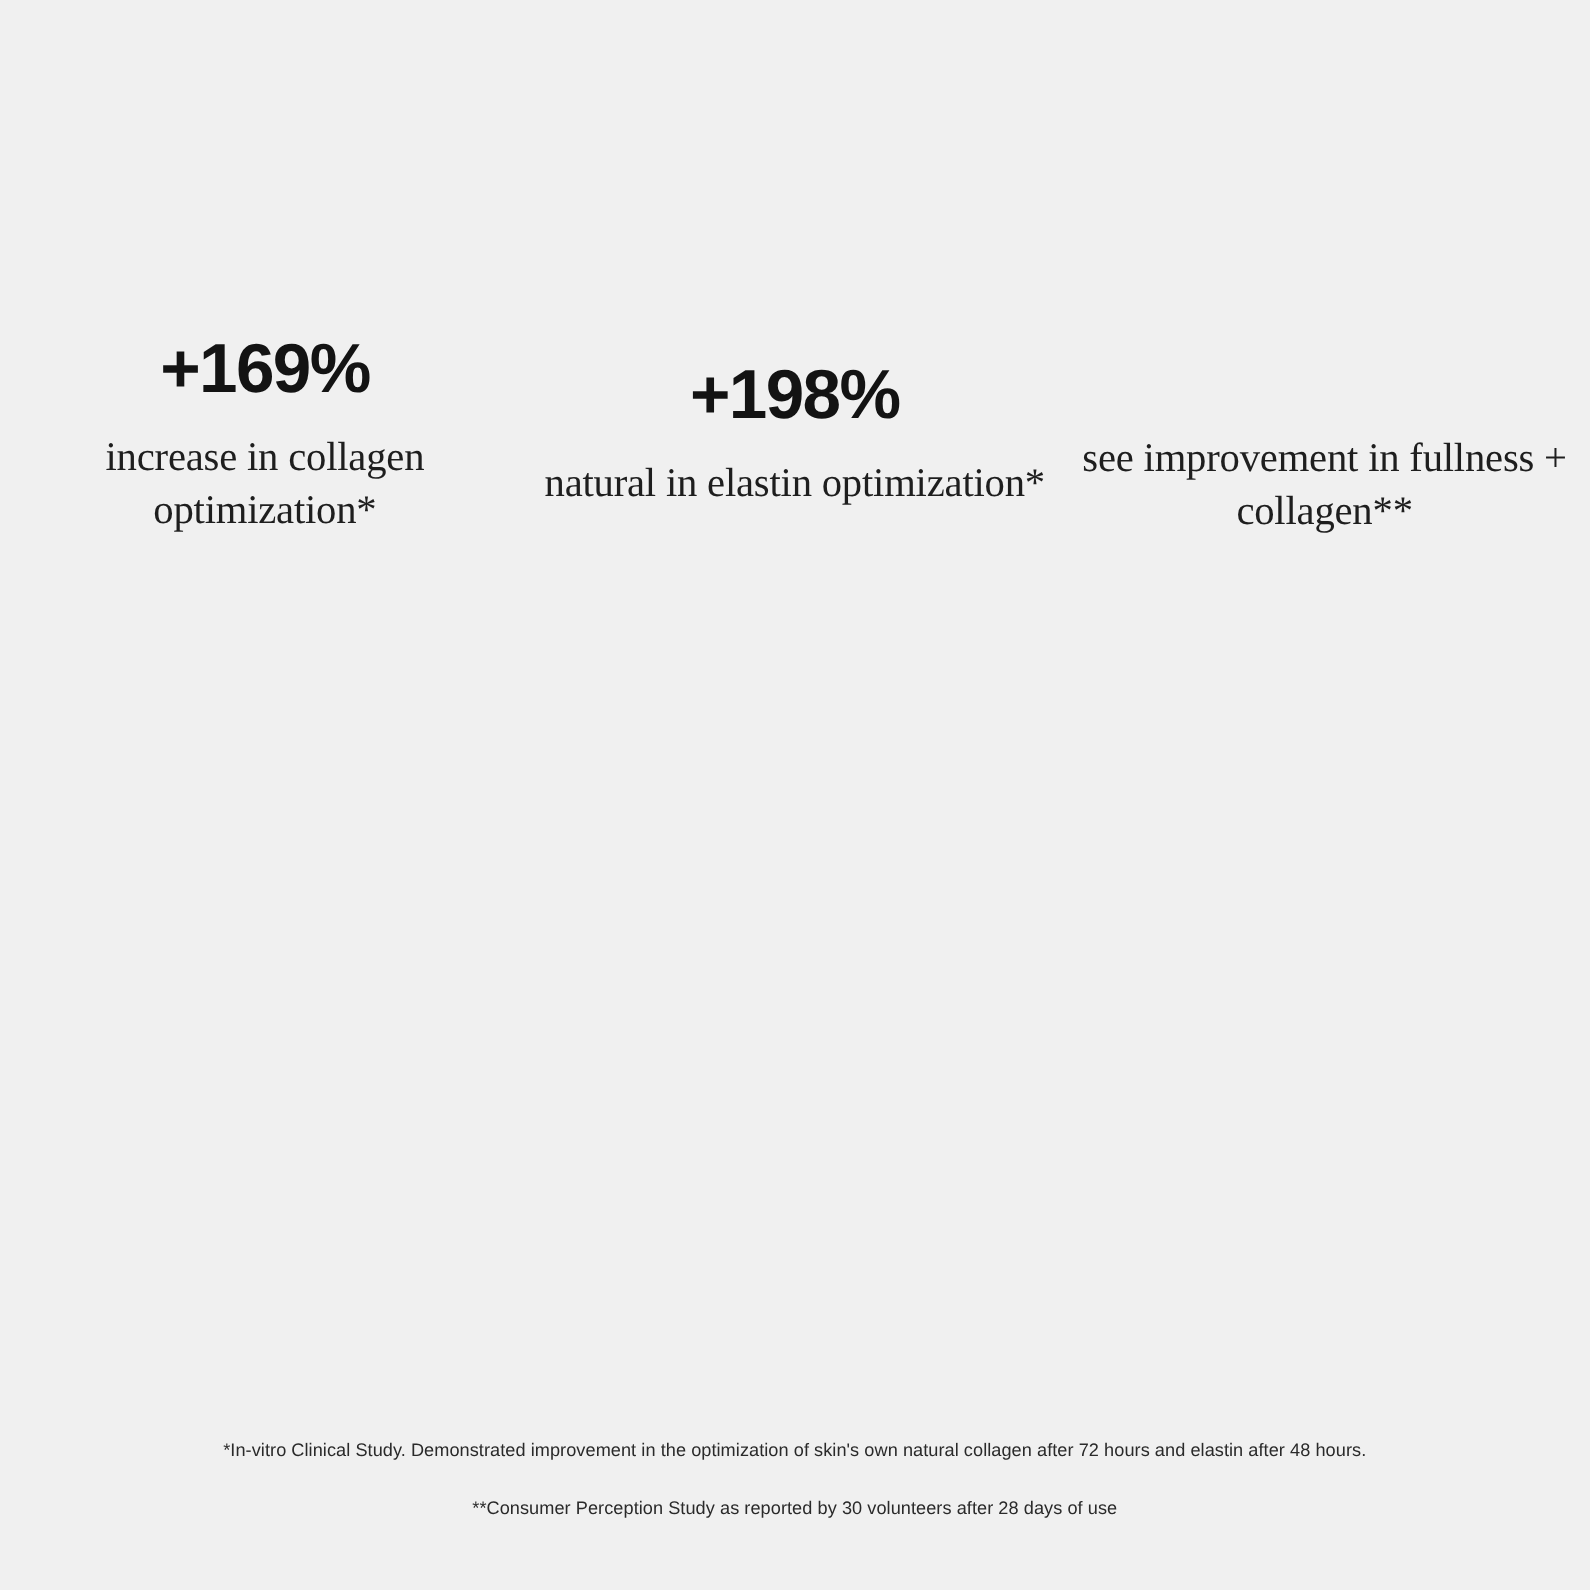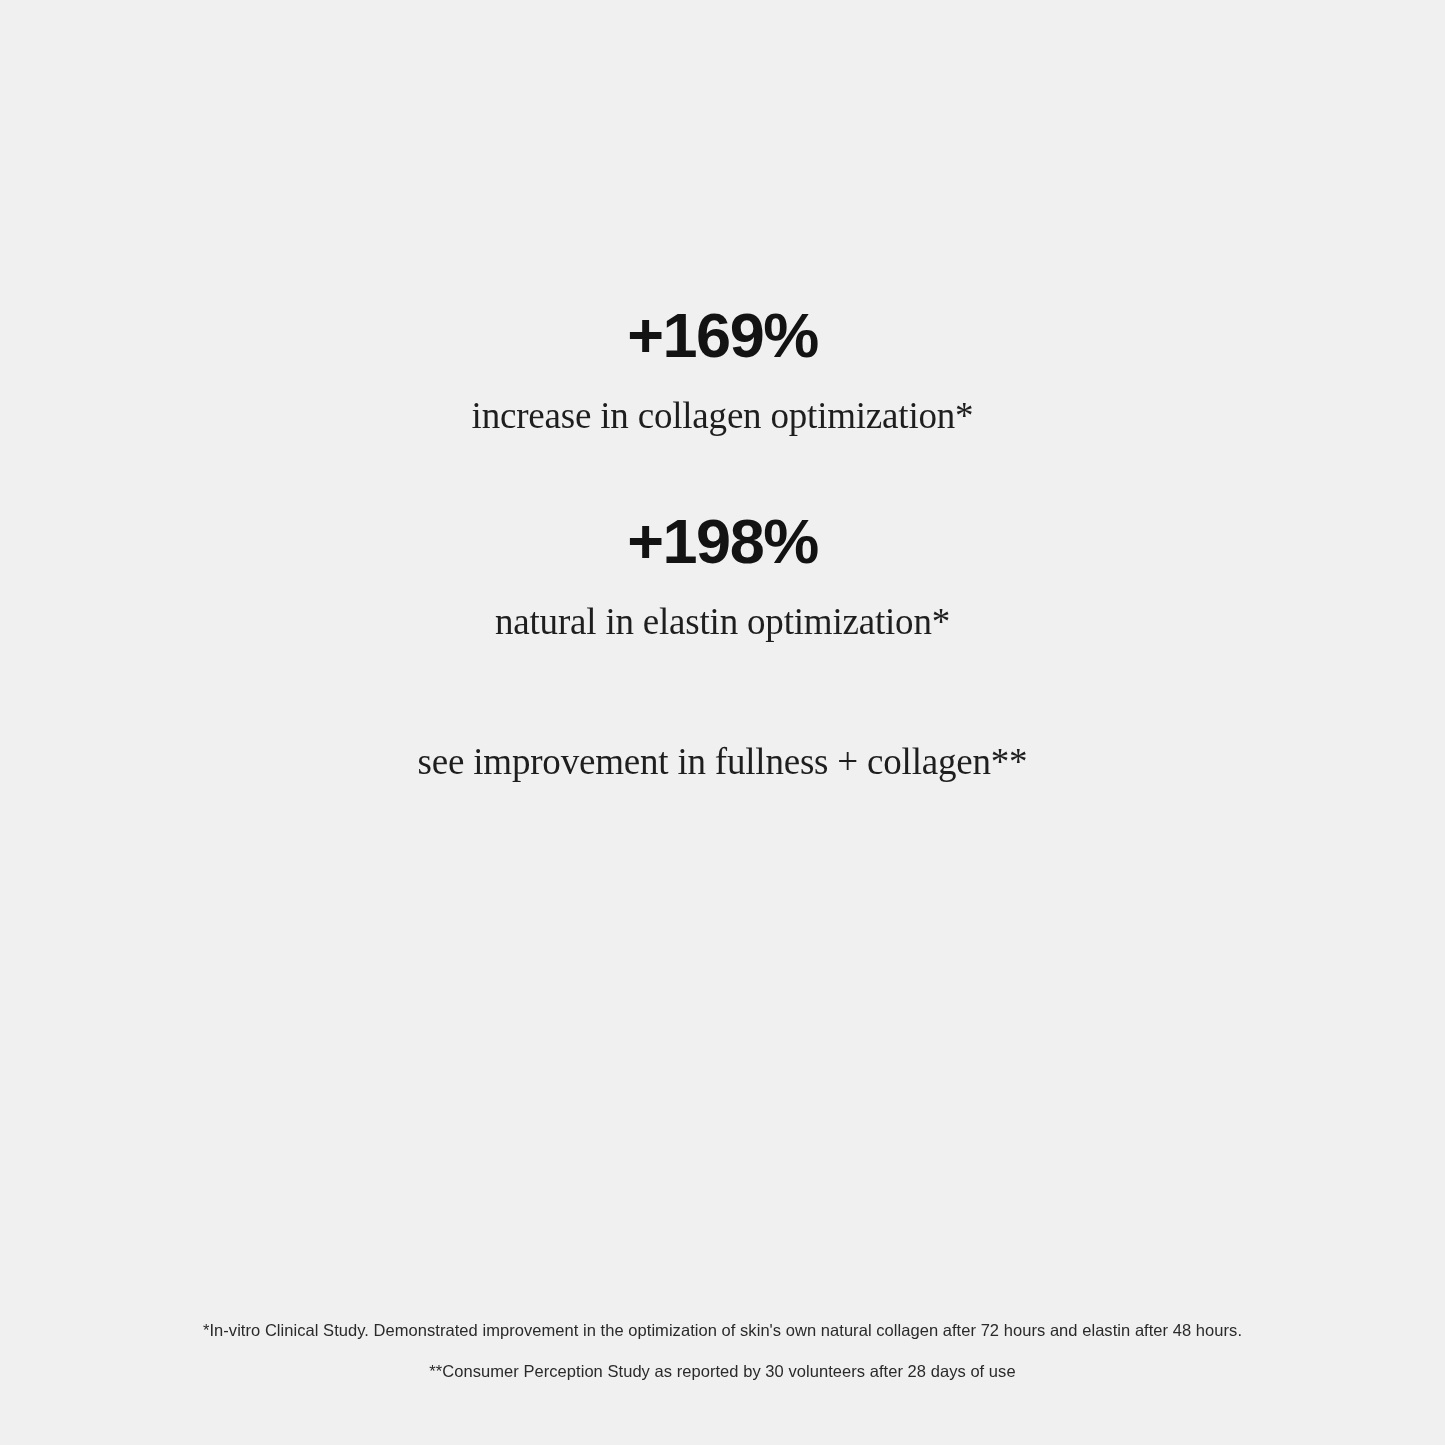--- a/index.html
+++ b/index.html
@@ -20,21 +20,21 @@
     height: 1445px;
     background: #f0f0f0;
     display: flex;
     flex-direction: column;
     align-items: center;
   }
   .stats {
     margin-top: 302px;
     width: 100%;
     display: flex;
-    flex-direction: column;
+    flex-direction: row;
     align-items: center;
     justify-content: flex-end;
   }
   .stat {
     width: 100%;
     text-align: center;
     margin-bottom: 68px;
   }
   .stat:last-child {
     margin-bottom: 0;
@@ -56,20 +56,21 @@
     font-family: Liberation Serif, serif;
   }
   .footnotes {
     position: absolute;
     left: 0;
     right: 0;
     bottom: 62px;
     display: flex;
     flex-direction: column;
     align-items: center;
+    gap: 11px;
   }
   .footnote {
     font-size: 16.5px;
     line-height: 1.4;
     color: #2a2a2a;
     text-align: center;
     letter-spacing: 0.05px;
   }
   .footnote.second {
     margin-top: 18px;

